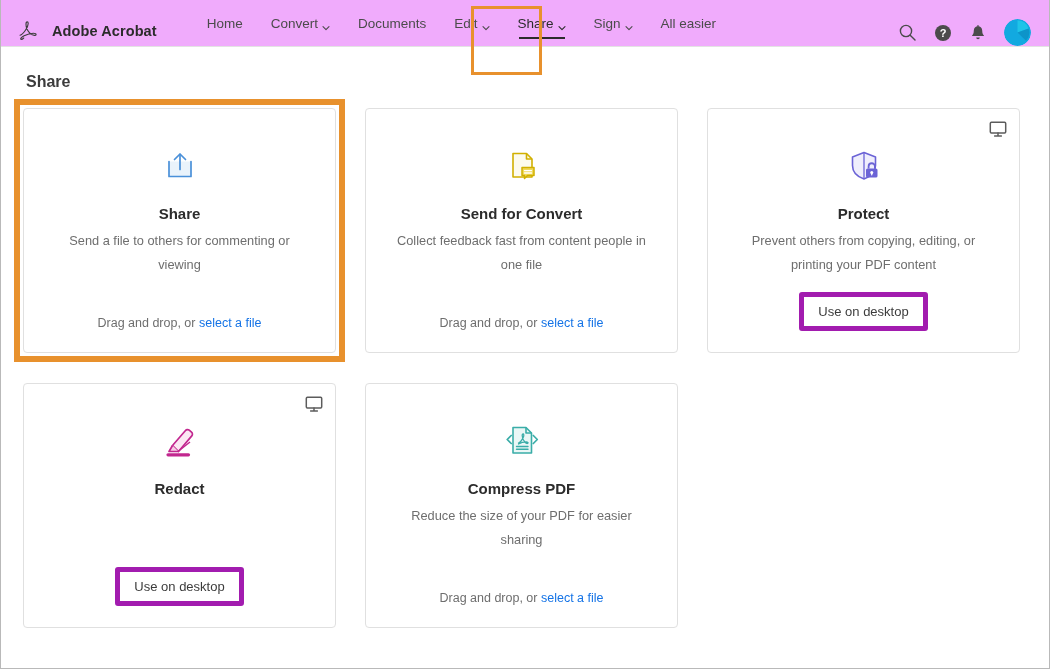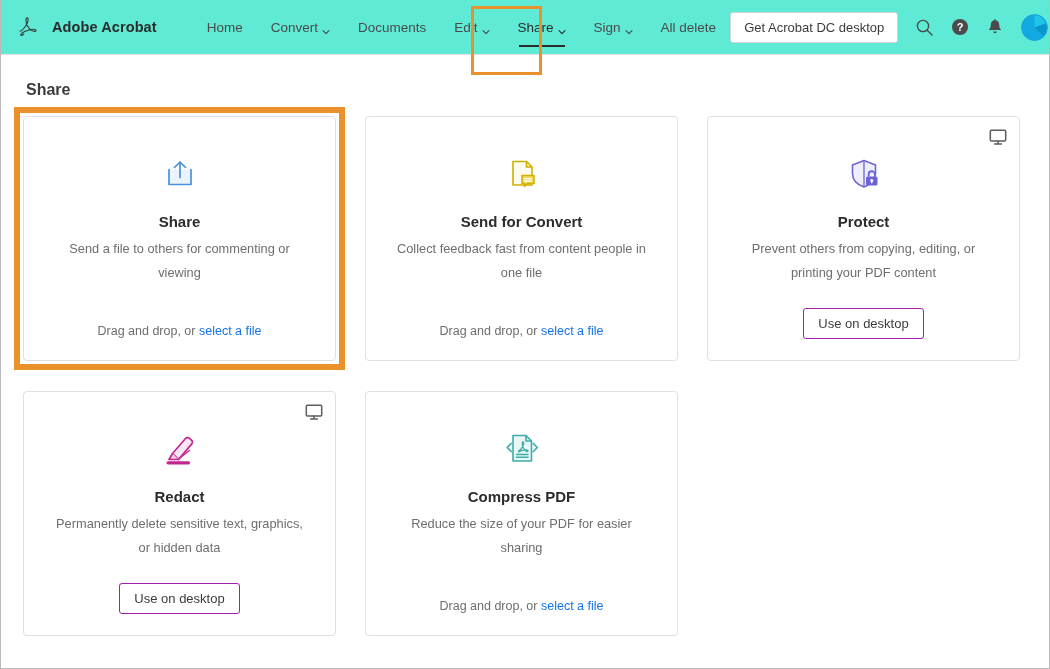--- a/index.html
+++ b/index.html
@@ -23,24 +23,24 @@
     height: 669px;
     background: #ffffff;
     border: 1px solid #b9b9b9;
     border-top: none;
     overflow: hidden;
   }
 
   
   .header {
     position: relative;
-    height: 55px;
-    display: flex;
-    align-items: center;
-    background: #5eead4;
+    height: 47px;
+    display: flex;
+    align-items: flex-end;
+    background: #f0abfc;
     border-bottom: 1px solid #e3e3e3;
     padding: 0 18px 0 14px;
   }
 
   .brand {
     display: flex;
     align-items: center;
     gap: 11px;
     flex: 0 0 auto;
   }
@@ -233,21 +233,21 @@
   .dropline a {
     color: #1473e6;
     text-decoration: none;
     cursor: pointer;
   }
 
   .use-desktop-btn {
     font-size: 13px;
     color: #3c3c3c;
     background: #ffffff;
-    border: 1px solid #a21caf;
+    border: 5px solid #a21caf;
     border-radius: 3px;
     padding: 7px 14px;
     cursor: pointer;
     font-family: "Liberation Sans", sans-serif;
   }
 
   .monitor-badge {
     position: absolute;
     top: 11px;
     right: 12px;
@@ -311,26 +311,25 @@
       <div class="nav-item">
         <span>Sign</span>
         <span class="caret">
           <svg width="8" height="8" viewBox="0 0 8 8">
               <path d="M1 2.6 4 5.6 7 2.6" fill="none" stroke="#4b4b4b" stroke-width="1.1" stroke-linecap="round" stroke-linejoin="round"></path>
             </svg>
         </span>
       </div>
 
       <div class="nav-item">
-        <span>All delete</span>
+        <span>All easier</span>
       </div>
     </nav>
 
     <div class="header-right">
-      <button class="desktop-cta">Get Acrobat DC desktop</button>
 
       <span class="icon-btn">
         <svg width="19" height="19" viewBox="0 0 19 19">
           <circle cx="8" cy="8" r="5.6" fill="none" stroke="#4b4b4b" stroke-width="1.4"></circle>
           <path d="M12.2 12.2 17 17" stroke="#4b4b4b" stroke-width="1.4" stroke-linecap="round"></path>
         </svg>
       </span>
 
       <span class="icon-btn">
         <svg width="18" height="18" viewBox="0 0 18 18">
@@ -436,21 +435,20 @@
           </span>
           <div class="card-icon">
             <svg width="46" height="46" viewBox="0 0 46 46">
               <path d="M15.5 27.5 28.5 12.5a2.6 2.6 0 0 1 3.7-.3l2.3 2a2.6 2.6 0 0 1 .3 3.7L21.5 33.5Z" fill="#fbe7f3" stroke="#c2278f" stroke-width="1.7" stroke-linejoin="round"></path>
               <path d="M15.5 27.5 12 33.5 21.5 33.5" fill="#f6cbe5" stroke="#c2278f" stroke-width="1.7" stroke-linejoin="round"></path>
               <path d="M11 36.8 H31.5" stroke="#c2278f" stroke-width="3.2" stroke-linecap="round"></path>
               <path d="M21 33.5 33 24" fill="none" stroke="#c2278f" stroke-width="1.4"></path>
             </svg>
           </div>
           <div class="card-title">Redact</div>
-          <div class="card-desc">Permanently delete sensitive text, graphics, or hidden data</div>
           <div class="card-footer">
             <button class="use-desktop-btn">Use on desktop</button>
           </div>
         </div>
       </div>
 
       <div class="card-slot">
         <div class="card">
           <div class="card-icon">
             <svg width="46" height="46" viewBox="0 0 46 46">

